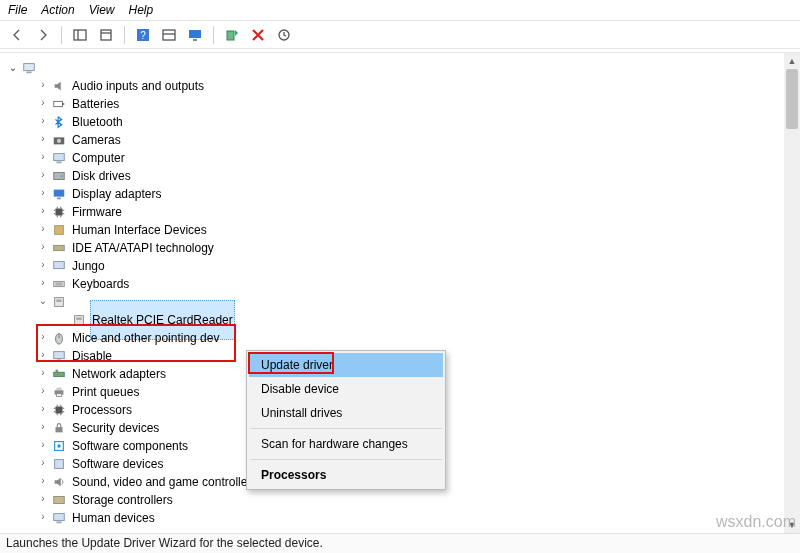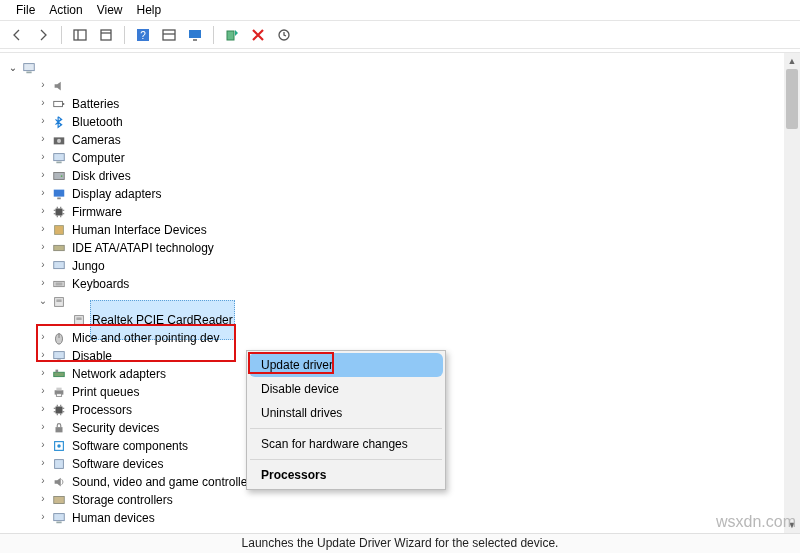--- a/index.html
+++ b/index.html
@@ -9,22 +9,23 @@
   background: #fff;
   width: 800px;
   height: 553px;
   overflow: hidden;
   position: relative;
   color: #000;
 }
 .menubar {
   display: flex;
   gap: 14px;
-  padding: 3px 16px;
+  padding: 3px 8px;
   border-bottom: 1px solid #e5e5e5;
+  font-style: italic;
 }
 .menubar span { cursor: default; }
 .toolbar {
   display: flex;
   align-items: center;
   gap: 4px;
   padding: 3px 6px;
   border-bottom: 1px solid #e5e5e5;
   height: 28px;
 }
@@ -91,35 +92,34 @@
   width: 200px;
   background: #f2f2f2;
   border: 1px solid #bdbdbd;
   box-shadow: 2px 3px 6px rgba(0,0,0,.25);
   padding: 2px;
 }
 .ctx .item {
   padding: 5px 12px;
   font-size: 12px;
 }
-.ctx .item.hov { background:#90c8f6;border-radius:6px; }
+.ctx .item.hov { background:#90c8f6; }
 .ctx .div { height:1px; background:#d6d6d6; margin:3px 1px; }
 .ctx .bold { font-weight:700; }
 .hl-ctx {
   position:absolute; left:248px; top:352px; width:86px; height:22px;
   border:2px solid #d11; pointer-events:none;
 }
 .statusbar {
   position:absolute; left:0; right:0; bottom:0; height:20px;
   border-top:1px solid #e0e0e0;
   padding: 2px 6px;
   font-size: 12px;
   background:#fafafa;
   color:#222;
-  text-align:center;
 }
 .watermark {
   position:absolute; right:4px; bottom:22px;
   font-size:16px; color:#b8b8b8;
 }
 
 .ic { fill:none; stroke:#555; stroke-width:1.3; }
 .ic-fill { fill:#6b8; stroke:#385; }
 </style>
 </head>
@@ -208,20 +208,21 @@
     </div>
 
     <div id="cats">
         <div class="row indent2">
           <span class="chev">›</span>
           <span class="ico">
             <svg width="14" height="14" viewBox="0 0 16 16">
               <path d="M3 6h3l4-3v10l-4-3H3z" fill="#888"></path>
             </svg>
           </span>
+          <span class="lbl">Audio inputs and outputs</span>
         </div>
         <div class="row indent2">
           <span class="chev">›</span>
           <span class="ico">
             <svg width="14" height="14" viewBox="0 0 16 16">
               <rect x="2" y="5" width="10" height="6" fill="none" stroke="#666"></rect>
               <rect x="12" y="7" width="2" height="2" fill="#666"></rect>
             </svg>
           </span>
           <span class="lbl">Batteries</span>

